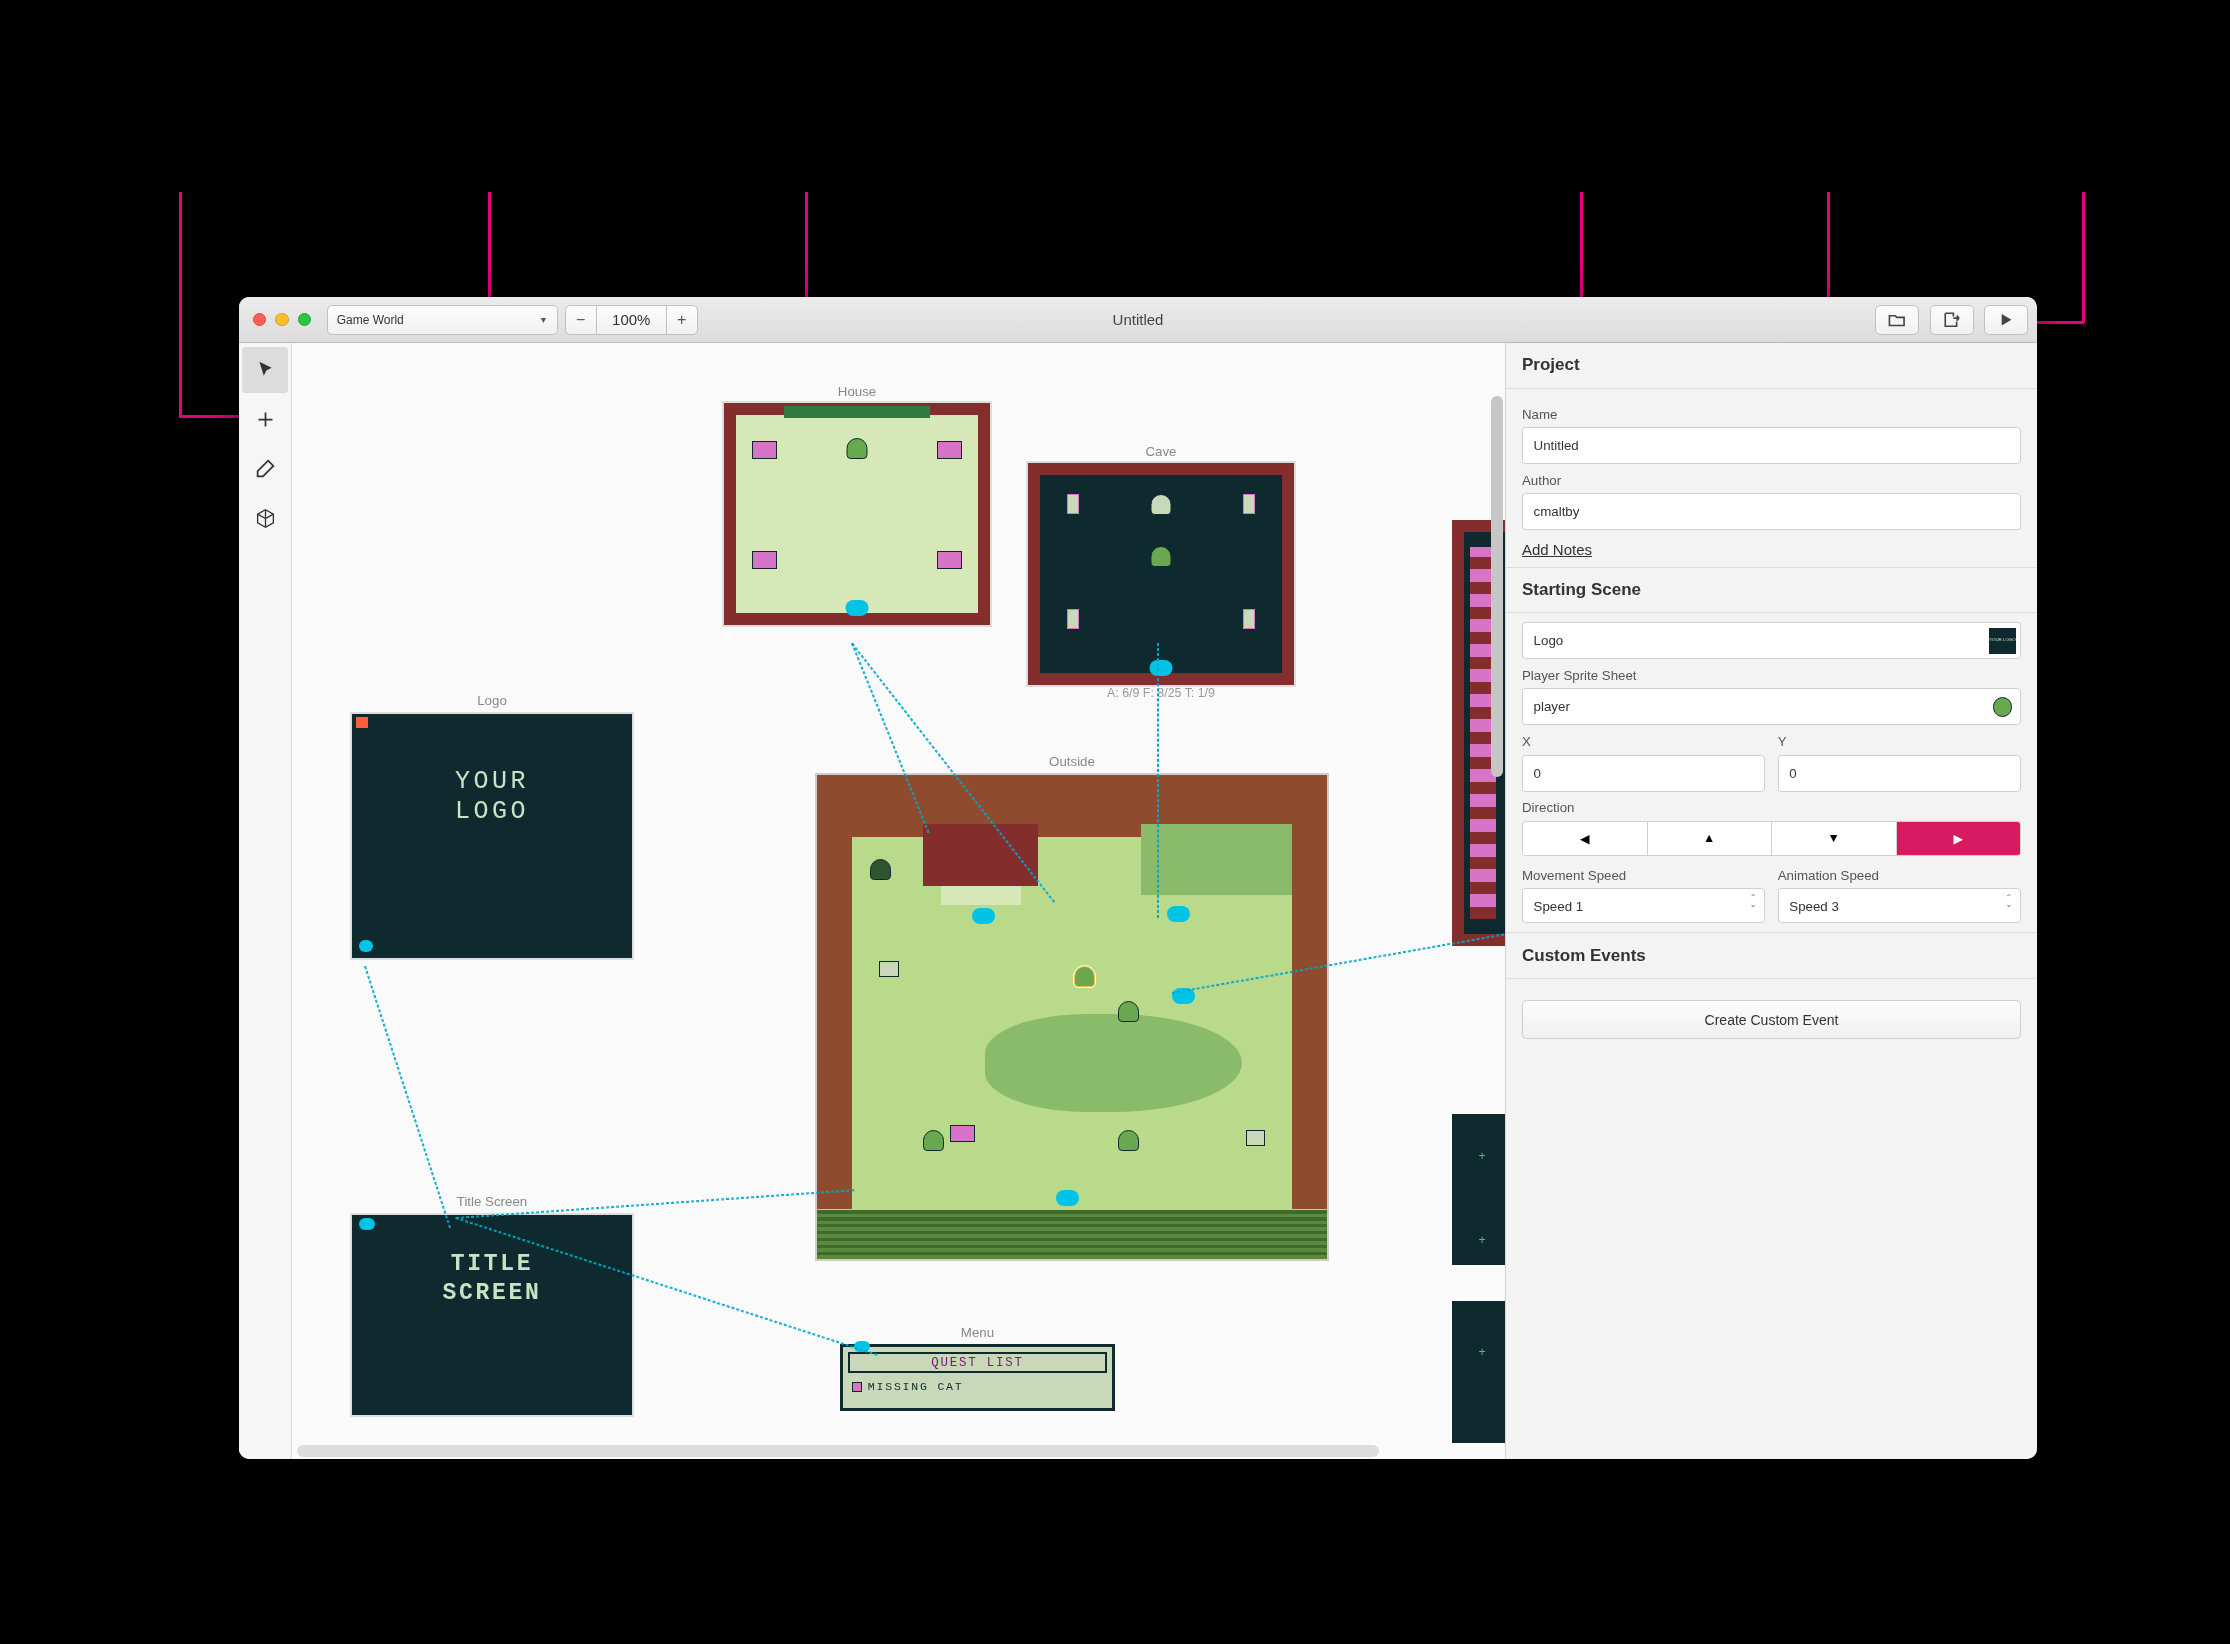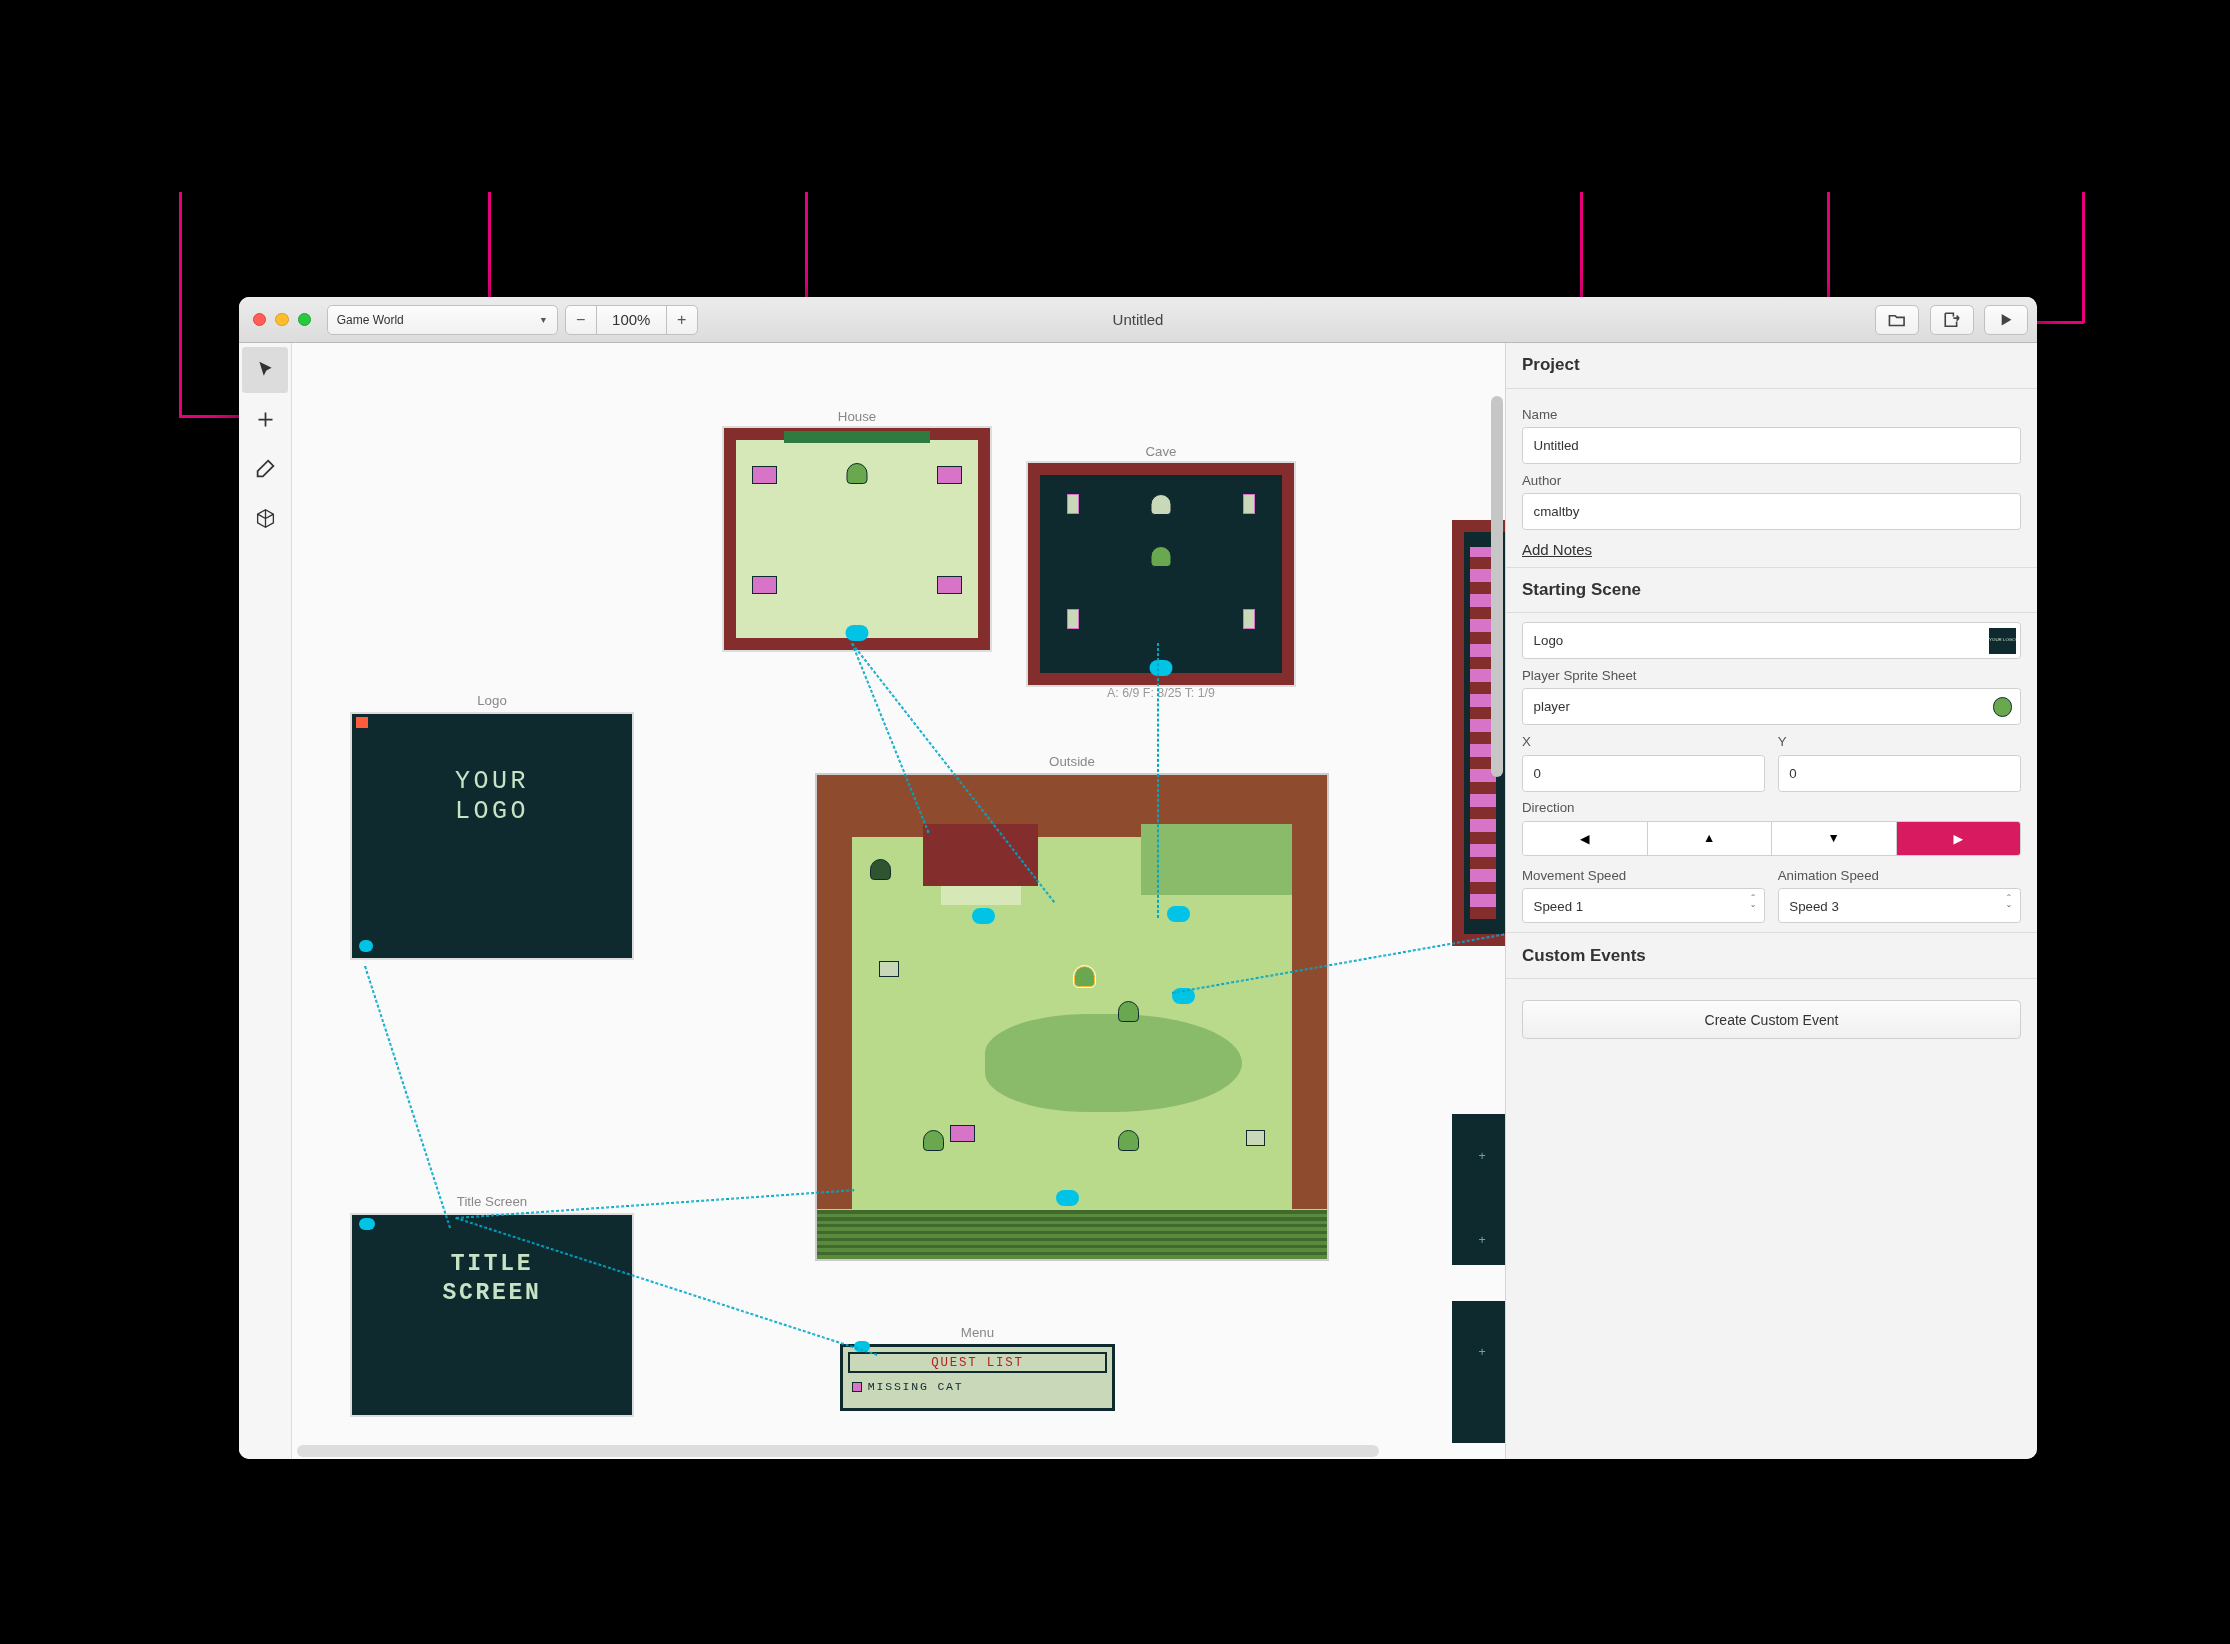--- a/index.html
+++ b/index.html
@@ -83,21 +83,21 @@
   .scene-stats{ text-align:center; font-size:12.4px; color:#999; margin-top:1.8px;}
 
   
   .logo-text { color:#c7e3c3; font-family:"Courier New",monospace; font-size:25px; letter-spacing:3.5px; line-height:1.2; text-align:center; padding-top:53px;}
   .title-text { color:#c7e3c3; font-family:"Courier New",monospace; font-weight:bold; font-size:23px; letter-spacing:2.7px; line-height:1.3; text-align:center; padding-top:35px;}
   .house-box{ background:#d7e8b8; border:12.4px solid #832d2d; outline:2.7px solid #ddd;}
   .cave-box{ background:#0e2a2f; border:12.4px solid #832d2d; outline:2.7px solid #ddd;}
   .outside-box{ background:#b9d98b; position:relative;}
   .border-strip{ background:#832d2d;}
   .menu-box{ background:#c8d8b8; border:3.5px solid #0e2a2f; position:relative;}
-  .menu-header{ background:#c8d8b8; border:2.7px solid #0e2a2f; margin:5.3px; padding:1.8px 5.3px; font-family:"Courier New",monospace; font-size:12.4px; letter-spacing:1.8px; text-align:center; color:#b91c1c;}
+  .menu-header{ background:#c8d8b8; border:2.7px solid #0e2a2f; margin:5.3px; padding:1.8px 5.3px; font-family:"Courier New",monospace; font-size:12.4px; letter-spacing:1.8px; text-align:center; color:#701a75;}
   .menu-item{ font-family:"Courier New",monospace; font-size:11.5px; letter-spacing:1.8px; color:#0e2a2f; padding:1.8px 8.9px; display:flex; align-items:center; gap:5.3px;}
   .menu-check{ width:10.6px; height:10.6px; border:1.8px solid #0e2a2f; background:#d874c8;}
 
   
   .sprite{ position:absolute; width:21px; height:21px;}
   .sprite.npc{ background:#6aa84f; border:1.8px solid #0e2a2f; border-radius:50% 50% 20% 20%;}
   .sprite.npc-dark{ background:#2f5530; border:1.8px solid #0e2a2f; border-radius:50% 50% 20% 20%;}
   .sprite.bed{ width:25px; height:17.7px; background:#d874c8; border:1.8px solid #0e2a2f;}
   .sprite.sign{ width:19.5px; height:16px; background:#c8d8b8; border:1.8px solid #0e2a2f;}
   .sprite.torch{ width:12.4px; height:19.5px; background:#c8d8b8; border:1.8px solid #d874c8;}
@@ -226,21 +226,21 @@
       </div>
       <div class="tool">
         <svg viewBox="0 0 24 24">
             <path d="M12 2l9 5v10l-9 5-9-5V7z M12 2v20 M3 7l9 5 9-5" fill="none" stroke="#333" stroke-width="1.5"></path>
           </svg>
       </div>
     </div>
 
     <div class="canvas">
 
-      <div class="scene" style="left:432px; top:66px; width:266px;">
+      <div class="scene" style="left:432px; top:41px; width:266px;">
         <div class="scene-label">House</div>
         <div class="house-box" style="height:222px; position:relative;">
           <div style="position:absolute; top:-8.9px; left:20%; width:60%; height:12.4px; background:#2f7a3f;"></div>
           <div class="sprite bed" style="top:26.6px; left:16px;"></div>
           <div class="sprite bed" style="top:26.6px; right:16px;"></div>
           <div class="sprite npc" style="top:23px; left:50%; transform:translateX(-50%);"></div>
           <div class="sprite bed" style="bottom:44px; left:16px;"></div>
           <div class="sprite bed" style="bottom:44px; right:16px;"></div>
           <div class="warp" style="bottom:-3.5px; left:50%; transform:translateX(-50%);"></div>
         </div>

